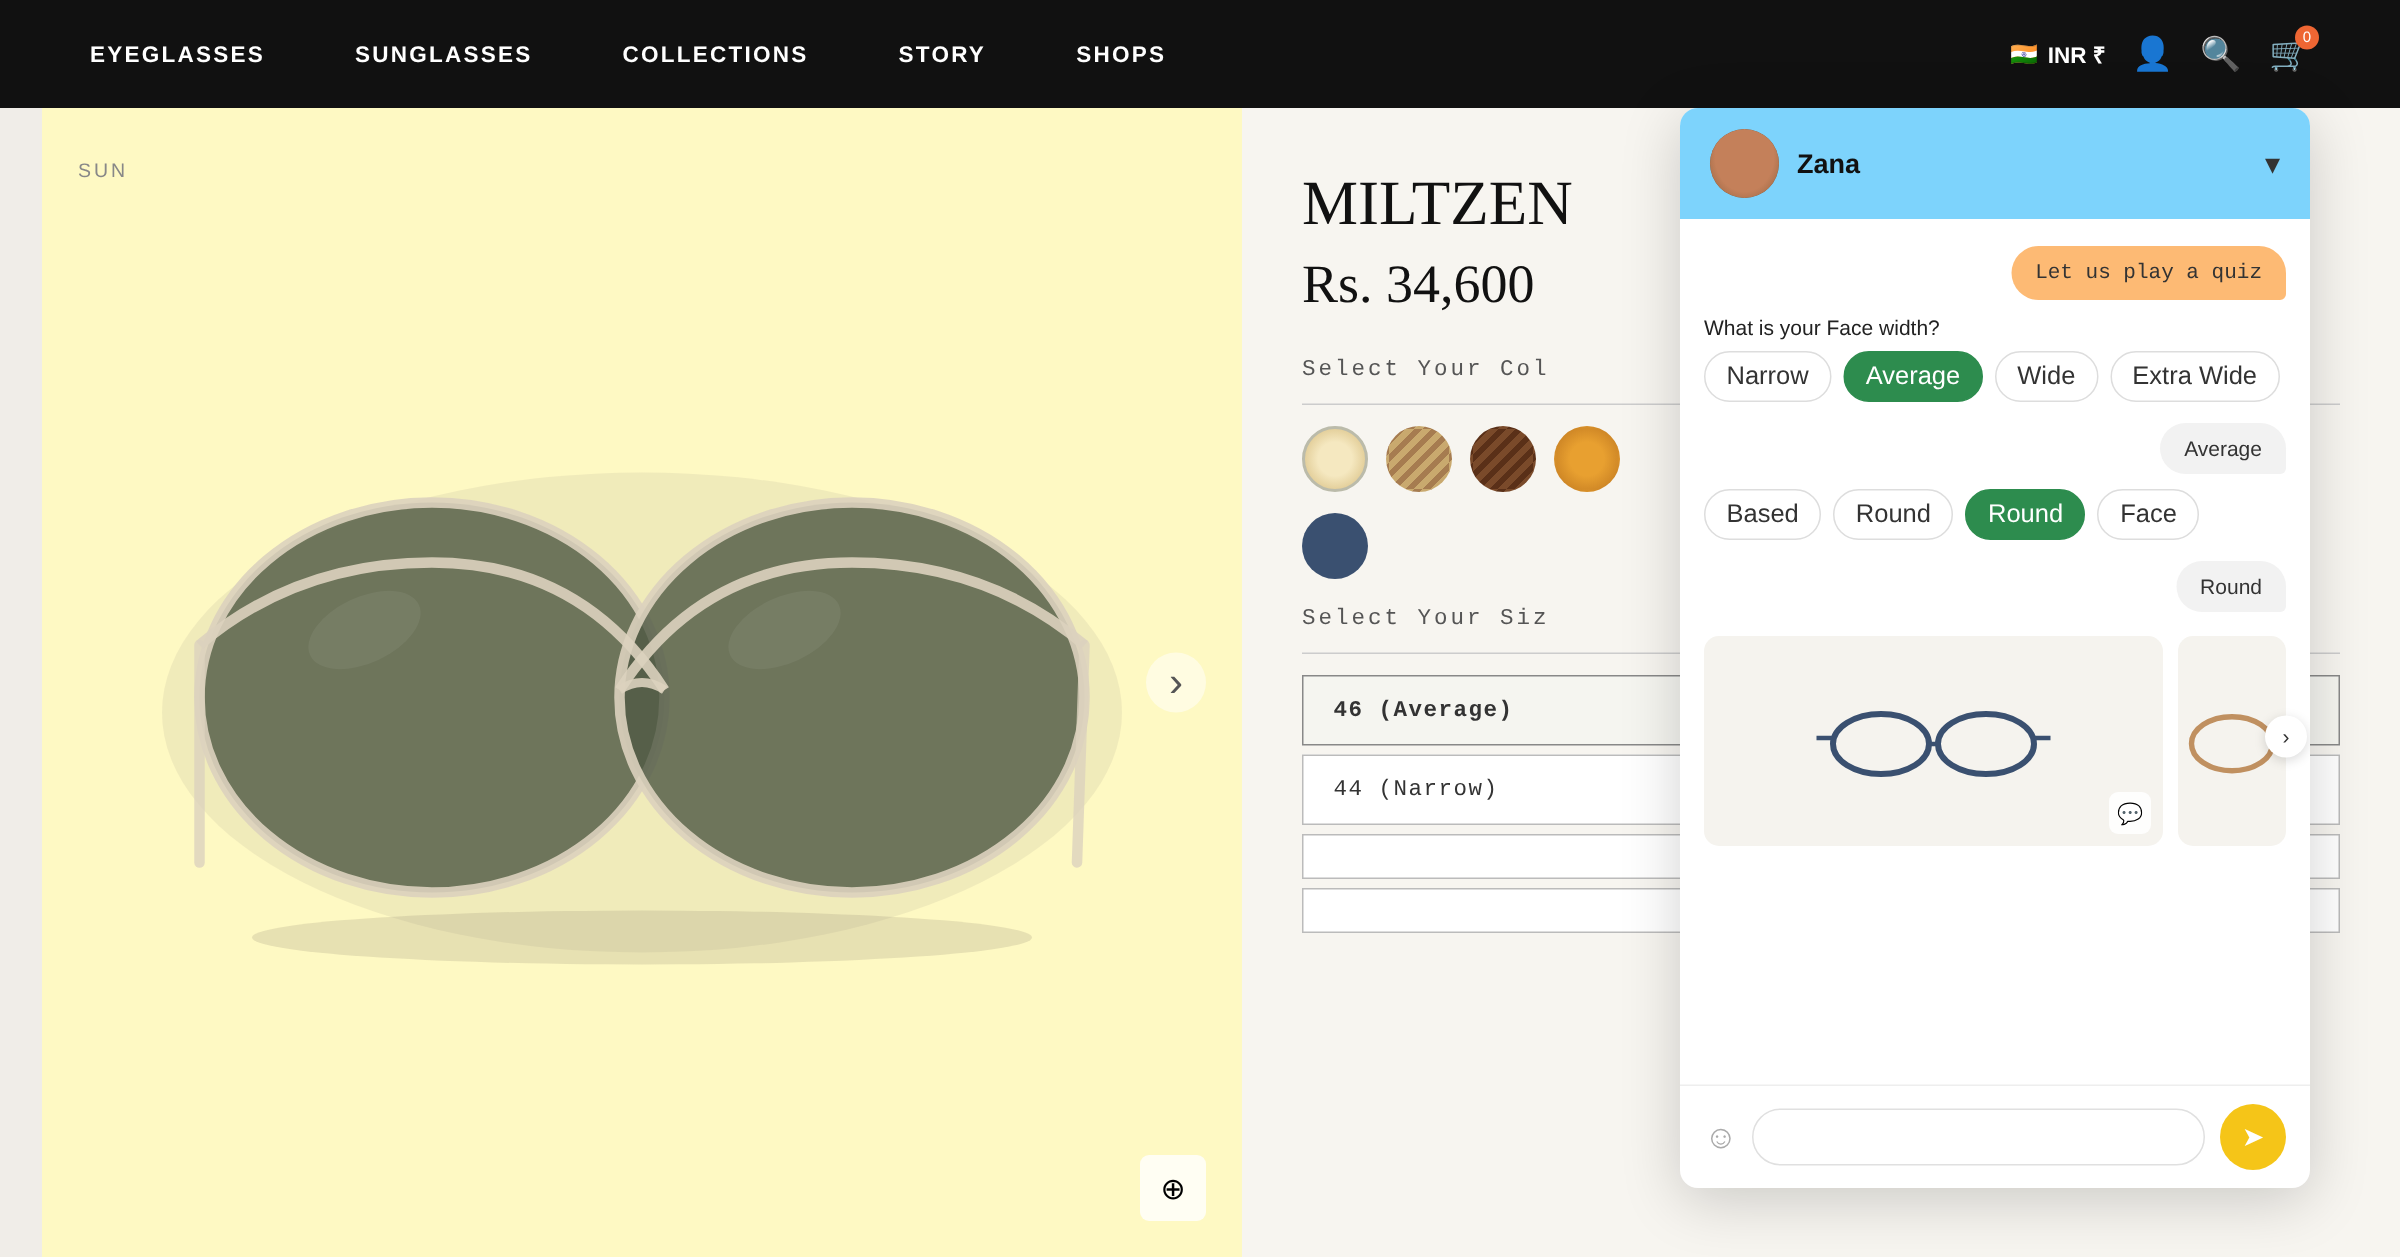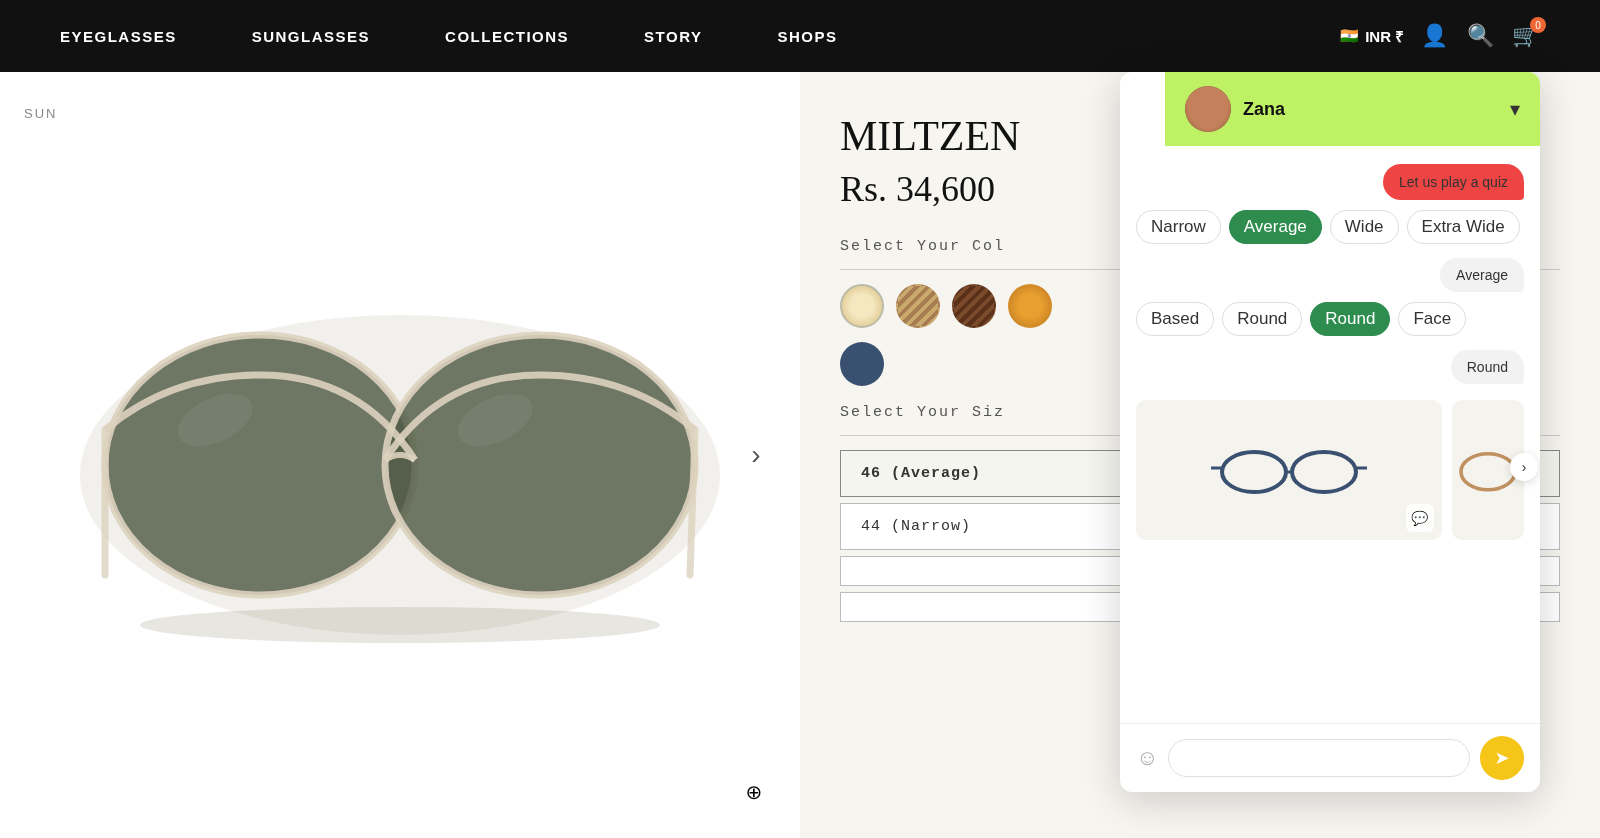--- a/index.html
+++ b/index.html
@@ -9,21 +9,21 @@
     .nav {
       background: #111;
       height: 72px;
       display: flex;
       align-items: center;
       justify-content: space-between;
       padding: 0 60px;
       position: relative;
       z-index: 10;
     }
-    .nav-links { display: flex; gap: 75px; }
+    .nav-links { display: flex; gap: 60px; }
     .nav-link {
       color: #fff;
       font-size: 15px;
       font-weight: 600;
       letter-spacing: 1.5px;
       text-transform: uppercase;
       cursor: pointer;
       text-decoration: none;
     }
     .nav-icons { display: flex; align-items: center; gap: 18px; }
@@ -36,26 +36,27 @@
       border-radius: 50%; width: 16px; height: 16px;
       font-size: 10px; display: flex; align-items: center; justify-content: center;
     }
 
     
     .main { display: flex; height: calc(838px - 72px); }
 
     
     .product-area {
       width: 800px;
-      background: #ffffff;
+      background: #fef9c3;
       position: relative;
       overflow: hidden;
       display: flex;
       align-items: center;
       justify-content: center;
+      margin-left: 28px;
     }
     .product-image {
       width: 100%;
       height: 100%;
       display: flex;
       align-items: center;
       justify-content: center;
     }
     .sun-label {
       position: absolute;
@@ -120,26 +121,25 @@
       background: #fff;
       border-radius: 12px;
       box-shadow: 0 8px 40px rgba(0,0,0,0.18);
       display: flex;
       flex-direction: column;
       z-index: 100;
       overflow: hidden;
       height: 720px;
     }
     .chat-header {
-      background: #bef264;
+      background: #7dd3fc;
       padding: 14px 20px;
       display: flex;
       align-items: center;
       justify-content: space-between;
-      margin-left: 45px;
     }
     .chat-header-left { display: flex; align-items: center; gap: 12px; }
     .chat-avatar {
       width: 46px; height: 46px; border-radius: 50%;
       background: #8B5E3C;
       overflow: hidden;
       display: flex; align-items: center; justify-content: center;
     }
     .chat-avatar-face {
       width: 46px; height: 46px;
@@ -155,25 +155,26 @@
       overflow-y: auto;
       padding: 18px 16px;
       background: #fff;
       display: flex;
       flex-direction: column;
       gap: 10px;
     }
 
     .chat-bubble-right {
       align-self: flex-end;
-      background: #ef4444;
+      background: #fdba74;
       border-radius: 18px 18px 4px 18px;
       padding: 10px 16px;
       font-size: 14px; color: #333;
       max-width: 80%;
+      font-family: Liberation Mono, monospace;
     }
     .chat-bubble-left {
       align-self: flex-start;
       background: #f2f2f2;
       border-radius: 18px 18px 18px 4px;
       padding: 10px 16px;
       font-size: 14px; color: #333;
       max-width: 90%;
     }
     .chat-question { font-size: 14px; color: #222; font-weight: 500; margin-bottom: 8px; }
@@ -369,20 +370,21 @@
         <span class="chat-name">Zana</span>
       </div>
       <span class="chat-chevron">▾</span>
     </div>
 
     <div class="chat-body">
 
       <div class="chat-bubble-right">Let us play a quiz</div>
 
       <div>
+        <div class="chat-question">What is your Face width?</div>
         <div class="chat-options">
           <button class="chat-option-btn">Narrow</button>
           <button class="chat-option-btn selected">Average</button>
           <button class="chat-option-btn">Wide</button>
           <button class="chat-option-btn">Extra Wide</button>
         </div>
       </div>
 
       <div class="chat-answer-bubble">Average</div>
 

